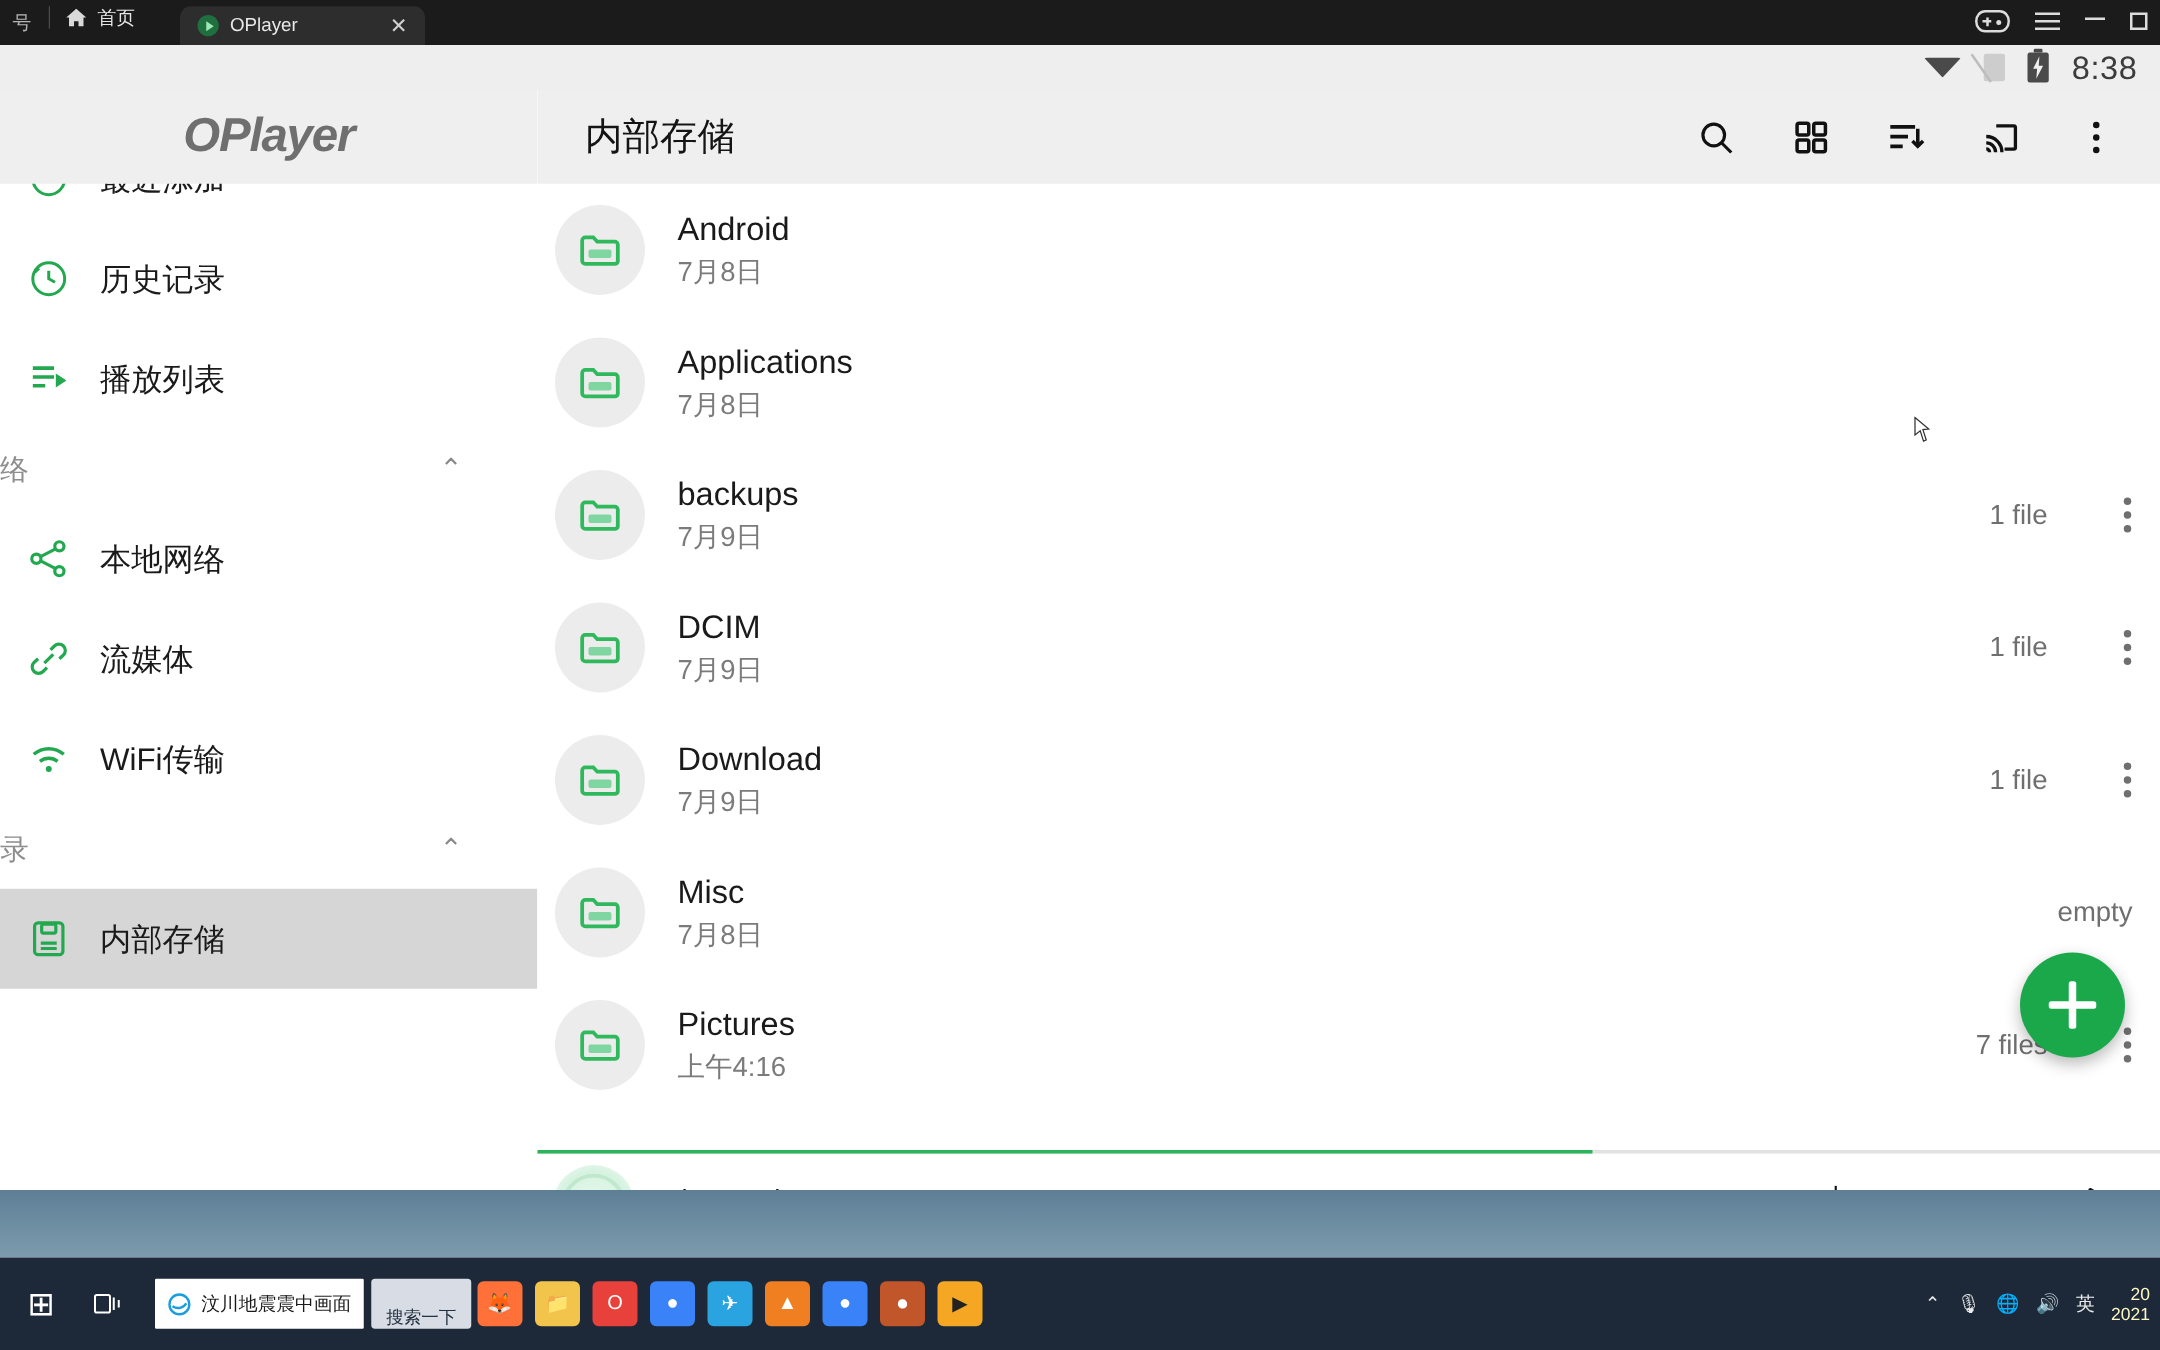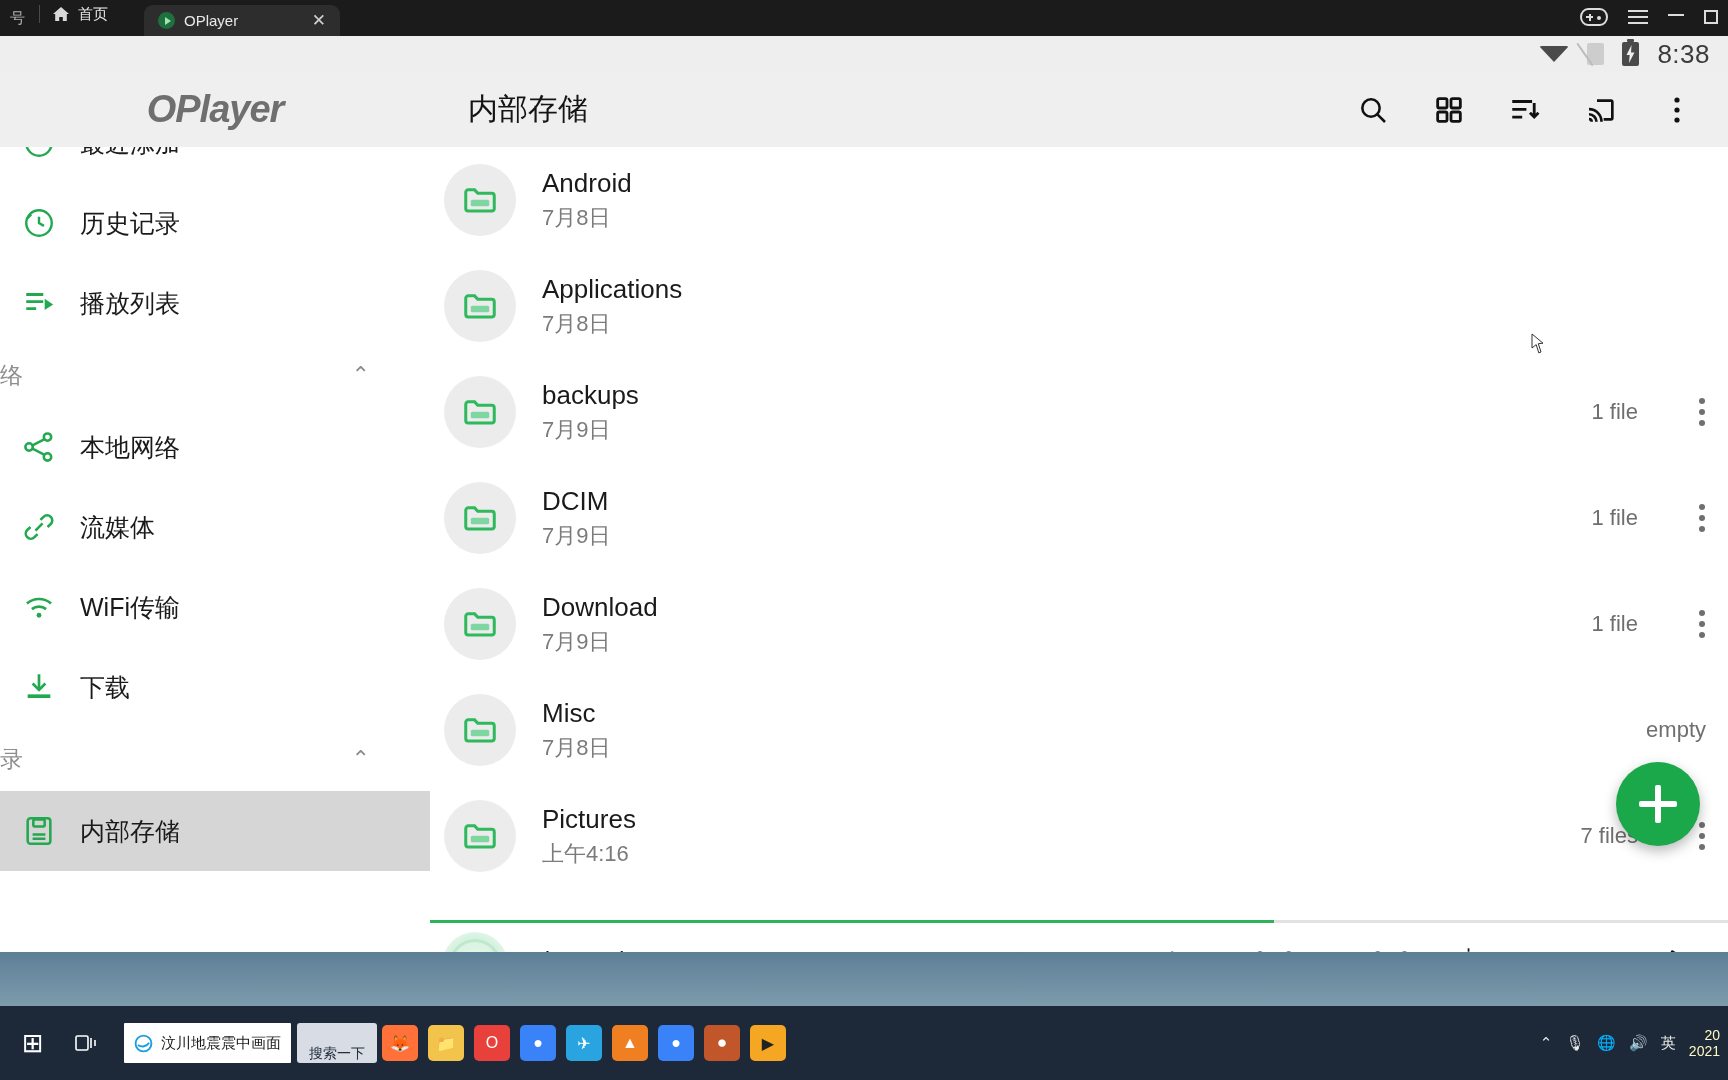--- a/index.html
+++ b/index.html
@@ -272,30 +272,20 @@
           <span class="nav-ico">
             <svg class="i" width="34" height="34" viewBox="0 0 24 24" fill="none" stroke="#22a84f" stroke-width="1.9">
                 <path d="M3.5 9.5a13 13 0 0117 0"></path>
                 <path d="M7 13.5a8 8 0 0110 0"></path>
                 <circle cx="12" cy="17.8" r="1.7" fill="#22a84f" stroke="none"></circle>
               </svg>
           </span>
           <span class="nav-label">WiFi传输</span>
         </div>
 
-        <div class="nav-item">
-          <span class="nav-ico">
-            <svg class="i" width="34" height="34" viewBox="0 0 24 24" fill="none" stroke="#22a84f" stroke-width="1.9">
-                <path d="M12 3v10"></path>
-                <path d="M7.5 9.5L12 14l4.5-4.5"></path>
-                <path d="M4 18.5h16" stroke-width="2.6"></path>
-              </svg>
-          </span>
-          <span class="nav-label">下载</span>
-        </div>
 
 
         <div class="group-head">
           <span class="group-title">录</span>
           <span class="group-caret">⌃</span>
         </div>
 
         <div class="nav-item sel">
           <span class="nav-ico">
             <svg class="i" width="34" height="34" viewBox="0 0 24 24" fill="none" stroke="#22a84f" stroke-width="1.8">

